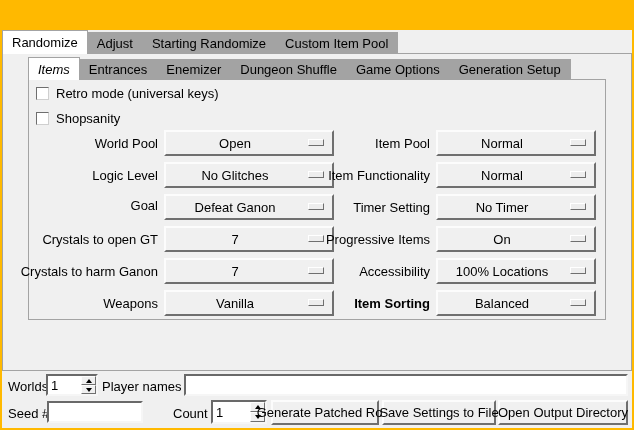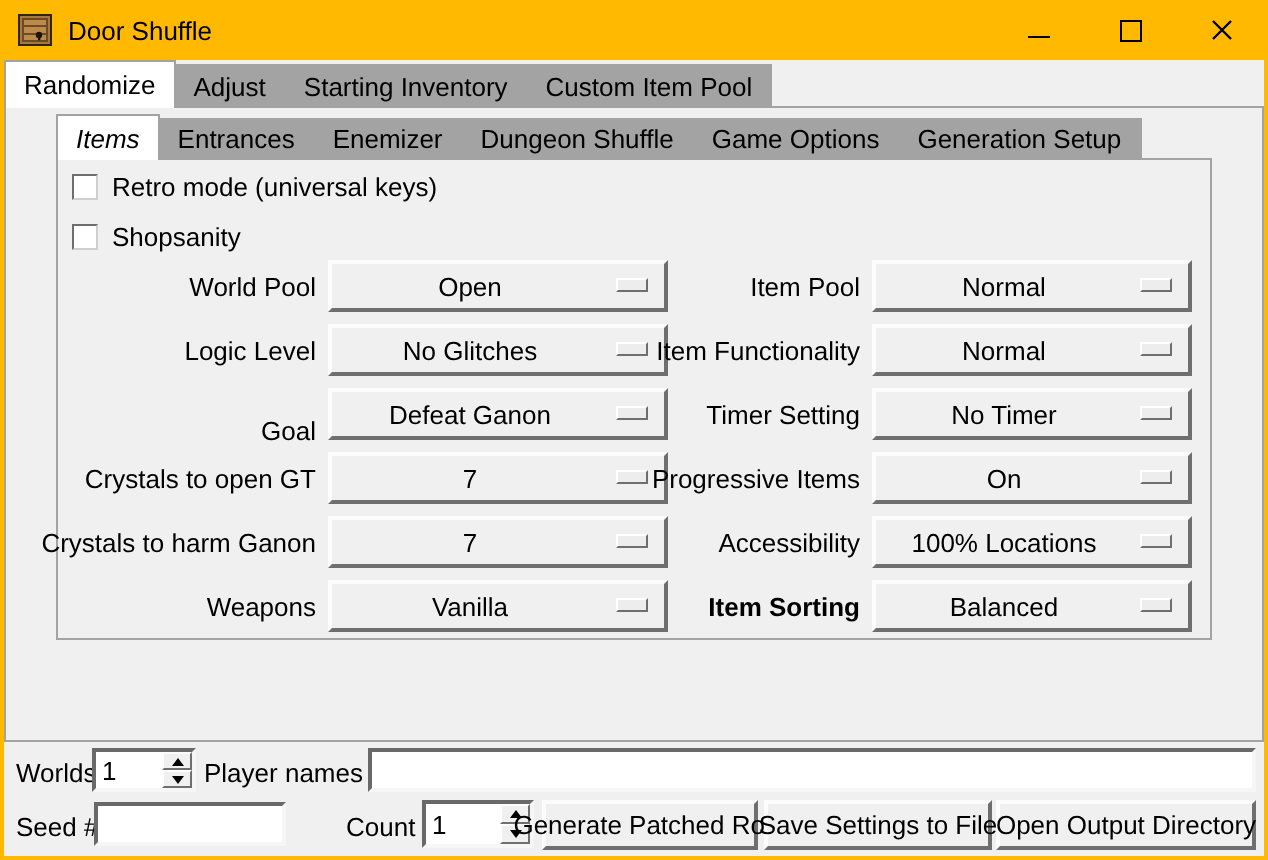--- a/index.html
+++ b/index.html
@@ -53,56 +53,32 @@
   .tri-down{width:0;height:0;border-left:3px solid transparent;border-right:3px solid transparent;border-top:4px solid #000;}
   .btn{position:absolute;box-sizing:border-box;background:#f0f0f0;border:2px solid;
        border-color:#fcfcfc #6f6f6f #6f6f6f #fcfcfc;display:flex;align-items:center;justify-content:center;
        white-space:nowrap;z-index:4;cursor:default;}
 </style>
 </head>
 <body>
 
 <div class="window">
 
-  <div class="titlebar">
-    <svg class="app-icon" viewBox="0 0 17 16">
-      <rect x="0.5" y="0.5" width="16" height="15" fill="#a9783f" stroke="#33230f"></rect>
-      <rect x="2.5" y="2.5" width="12" height="11" fill="#bd8a4b" stroke="#6b4a24" fill-opacity="1"></rect>
-      <line x1="2.5" y1="6" x2="14.5" y2="6" stroke="#6b4a24"></line>
-      <line x1="2.5" y1="10" x2="14.5" y2="10" stroke="#6b4a24"></line>
-      <circle cx="10.5" cy="10.5" r="1.6" fill="#1d1308"></circle>
-      <rect x="10" y="10.5" width="1.2" height="2.6" fill="#1d1308"></rect>
-    </svg>
-    <span class="title-text">Door Shuffle</span>
-    <div class="win-buttons">
-      <div class="win-btn">
-          <div class="glyph-min"></div>
-        </div>
-      <div class="win-btn">
-          <div class="glyph-max"></div>
-        </div>
-      <div class="win-btn">
-        <svg width="12" height="12">
-            <path d="M1.5 1.5 L10.5 10.5 M10.5 1.5 L1.5 10.5" stroke="#000" stroke-width="1.2"></path>
-          </svg>
-      </div>
-    </div>
-  </div>
 
   <div class="client">
 
     <div class="tabbar tabbar1">
       <div class="tab sel">
           <span>Randomize</span>
         </div>
       <div class="tab">
           <span>Adjust</span>
         </div>
       <div class="tab">
-          <span>Starting Inventory</span>
+          <span>Starting Randomize</span>
         </div>
       <div class="tab">
           <span>Custom Item Pool</span>
         </div>
     </div>
     <div class="pane-outer"></div>
 
     <div class="tabbar tabbar2">
       <div class="tab sel">
           <span>Items</span>
@@ -133,21 +109,21 @@
     <div class="lbl row-label" style="left:6px;top:106px;">World Pool</div>
     <div class="dd" style="left:162px;top:100px;width:170px;">
       <span class="dd-text">Open</span>
         <span class="dd-ind"></span>
     </div>
     <div class="lbl row-label" style="left:6px;top:138px;">Logic Level</div>
     <div class="dd" style="left:162px;top:132px;width:170px;">
       <span class="dd-text">No Glitches</span>
         <span class="dd-ind"></span>
     </div>
-    <div class="lbl row-label" style="left:6px;top:178px;">Goal</div>
+    <div class="lbl row-label" style="left:6px;top:168px;">Goal</div>
     <div class="dd" style="left:162px;top:164px;width:170px;">
       <span class="dd-text">Defeat Ganon</span>
         <span class="dd-ind"></span>
     </div>
     <div class="lbl row-label" style="left:6px;top:202px;">Crystals to open GT</div>
     <div class="dd" style="left:162px;top:196px;width:170px;">
       <span class="dd-text">7</span>
         <span class="dd-ind"></span>
     </div>
     <div class="lbl row-label" style="left:6px;top:234px;">Crystals to harm Ganon</div>

